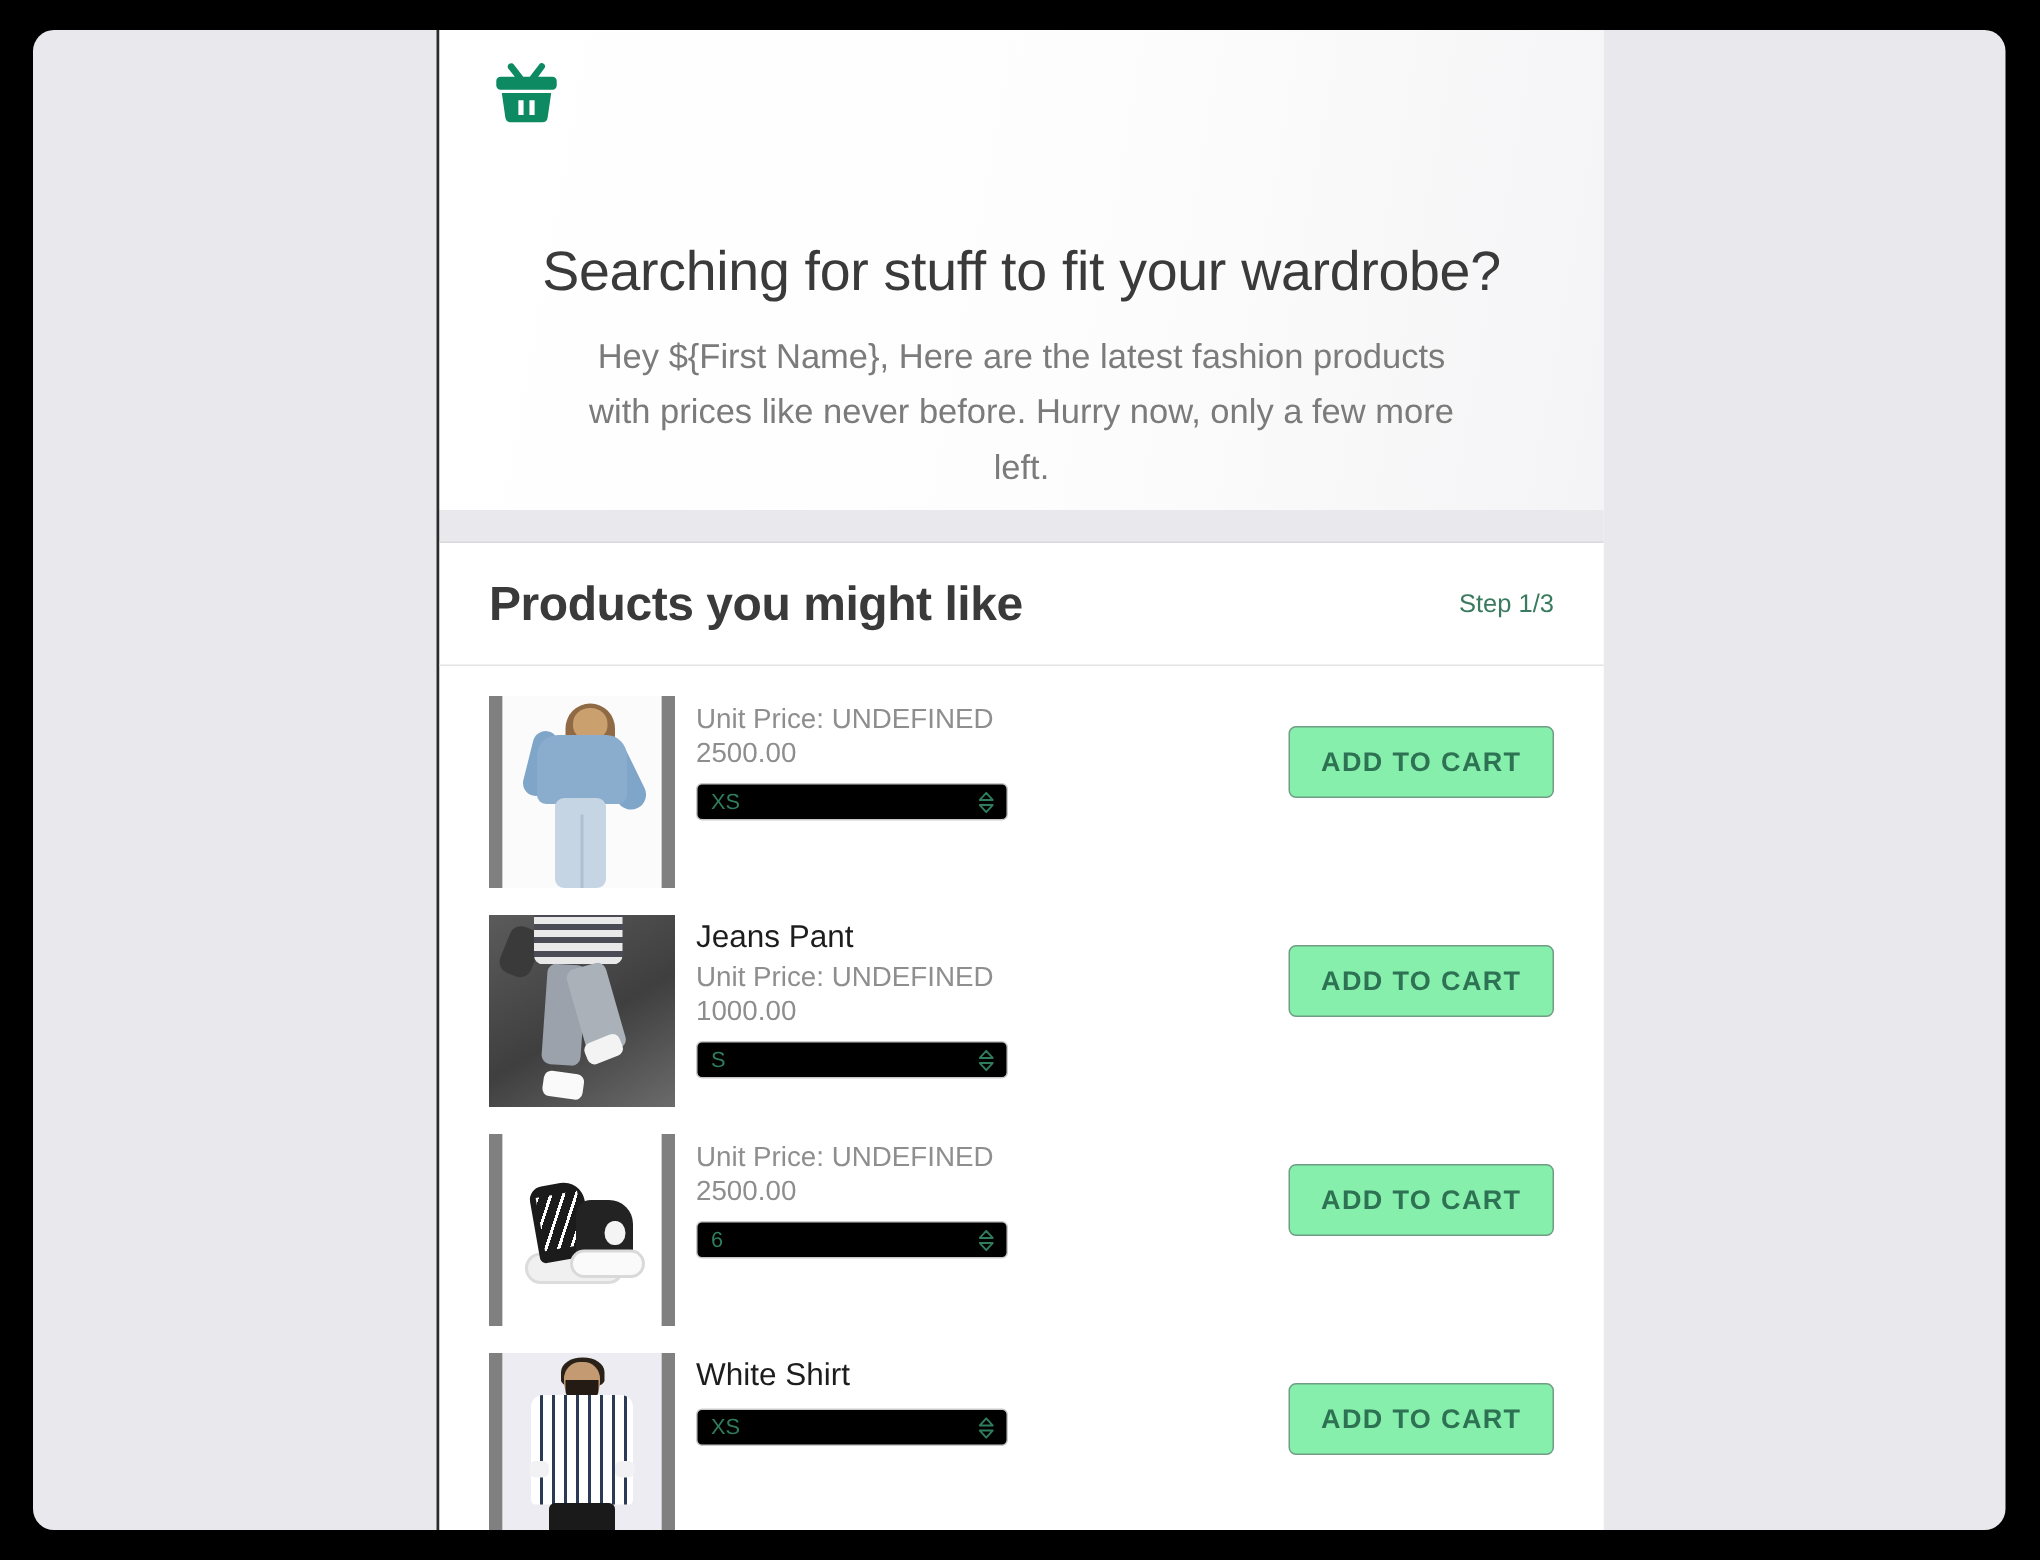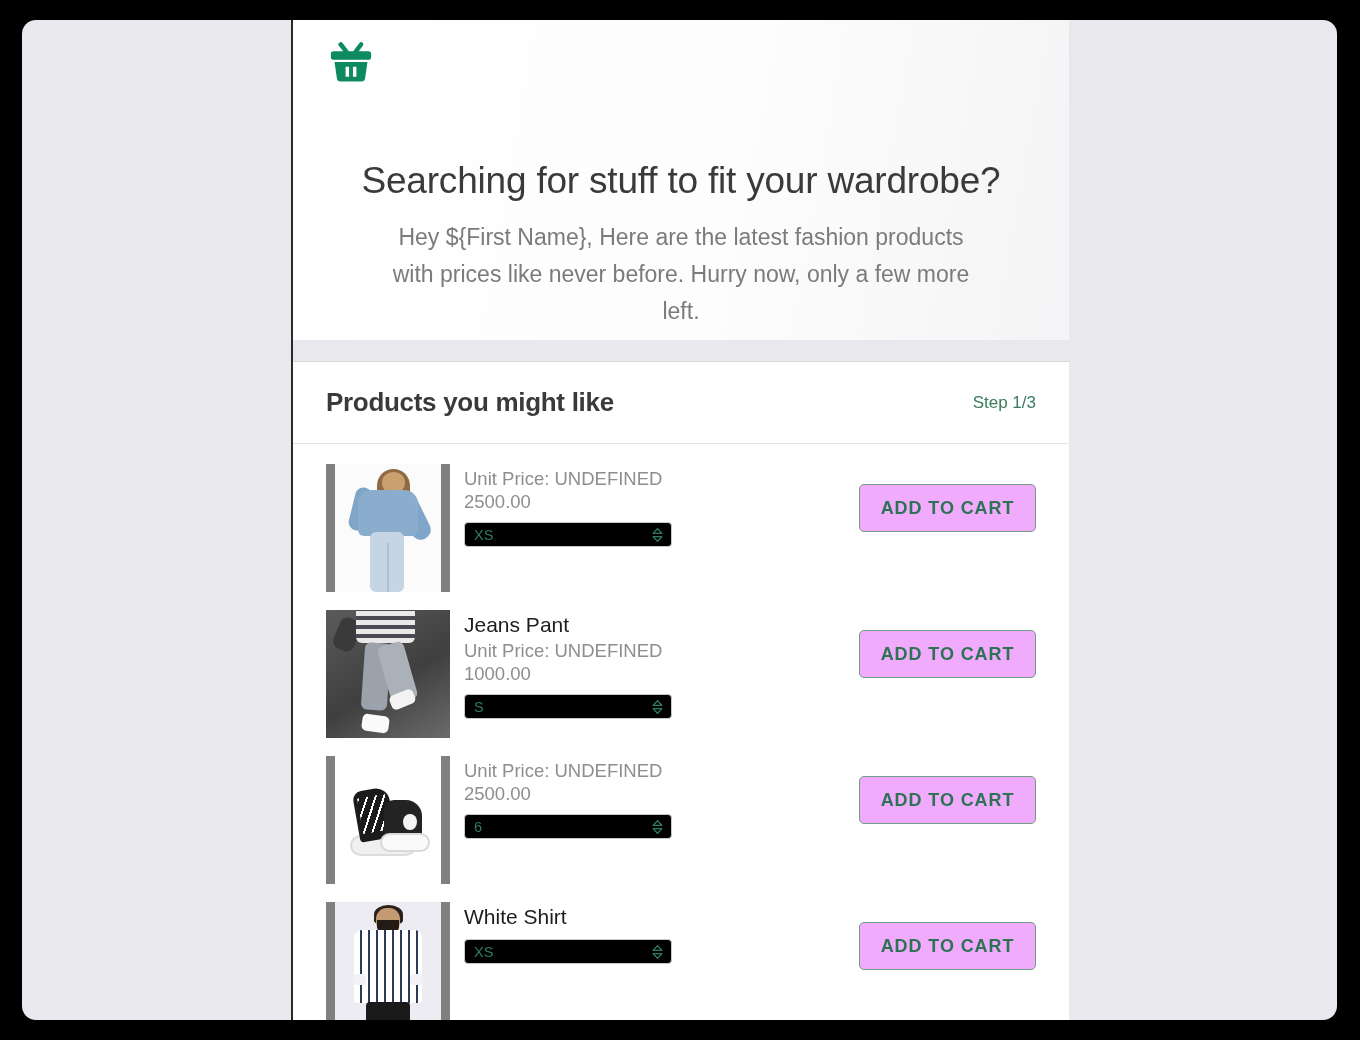--- a/index.html
+++ b/index.html
@@ -89,21 +89,21 @@
   }
   .card-head {
     height: 82px;
     padding: 0 33px 0 33px;
     display: flex;
     align-items: center;
     justify-content: space-between;
     border-bottom: 1px solid #e3e3e6;
   }
   .card-title {
-    font-size: 26px;
+    font-size: 32px;
     font-weight: bold;
     color: #3a3a3a;
     letter-spacing: -0.3px;
   }
   .card-step {
     font-size: 17px;
     color: #3a7a5e;
     font-weight: 400;
   }
 
@@ -181,21 +181,21 @@
   .action {
     flex: 0 0 180px;
     display: flex;
     justify-content: flex-start;
     padding-top: 20px;
     padding-left: 41px;
   }
   .atc {
     width: 177px;
     height: 48px;
-    background: #f0abfc;
+    background: #86efac;
     border: 1px solid #6f9e85;
     border-radius: 5px;
     color: #2e7254;
     font-size: 18px;
     font-weight: bold;
     letter-spacing: 0.9px;
     font-family: "Liberation Sans", sans-serif;
     cursor: pointer;
   }
 

